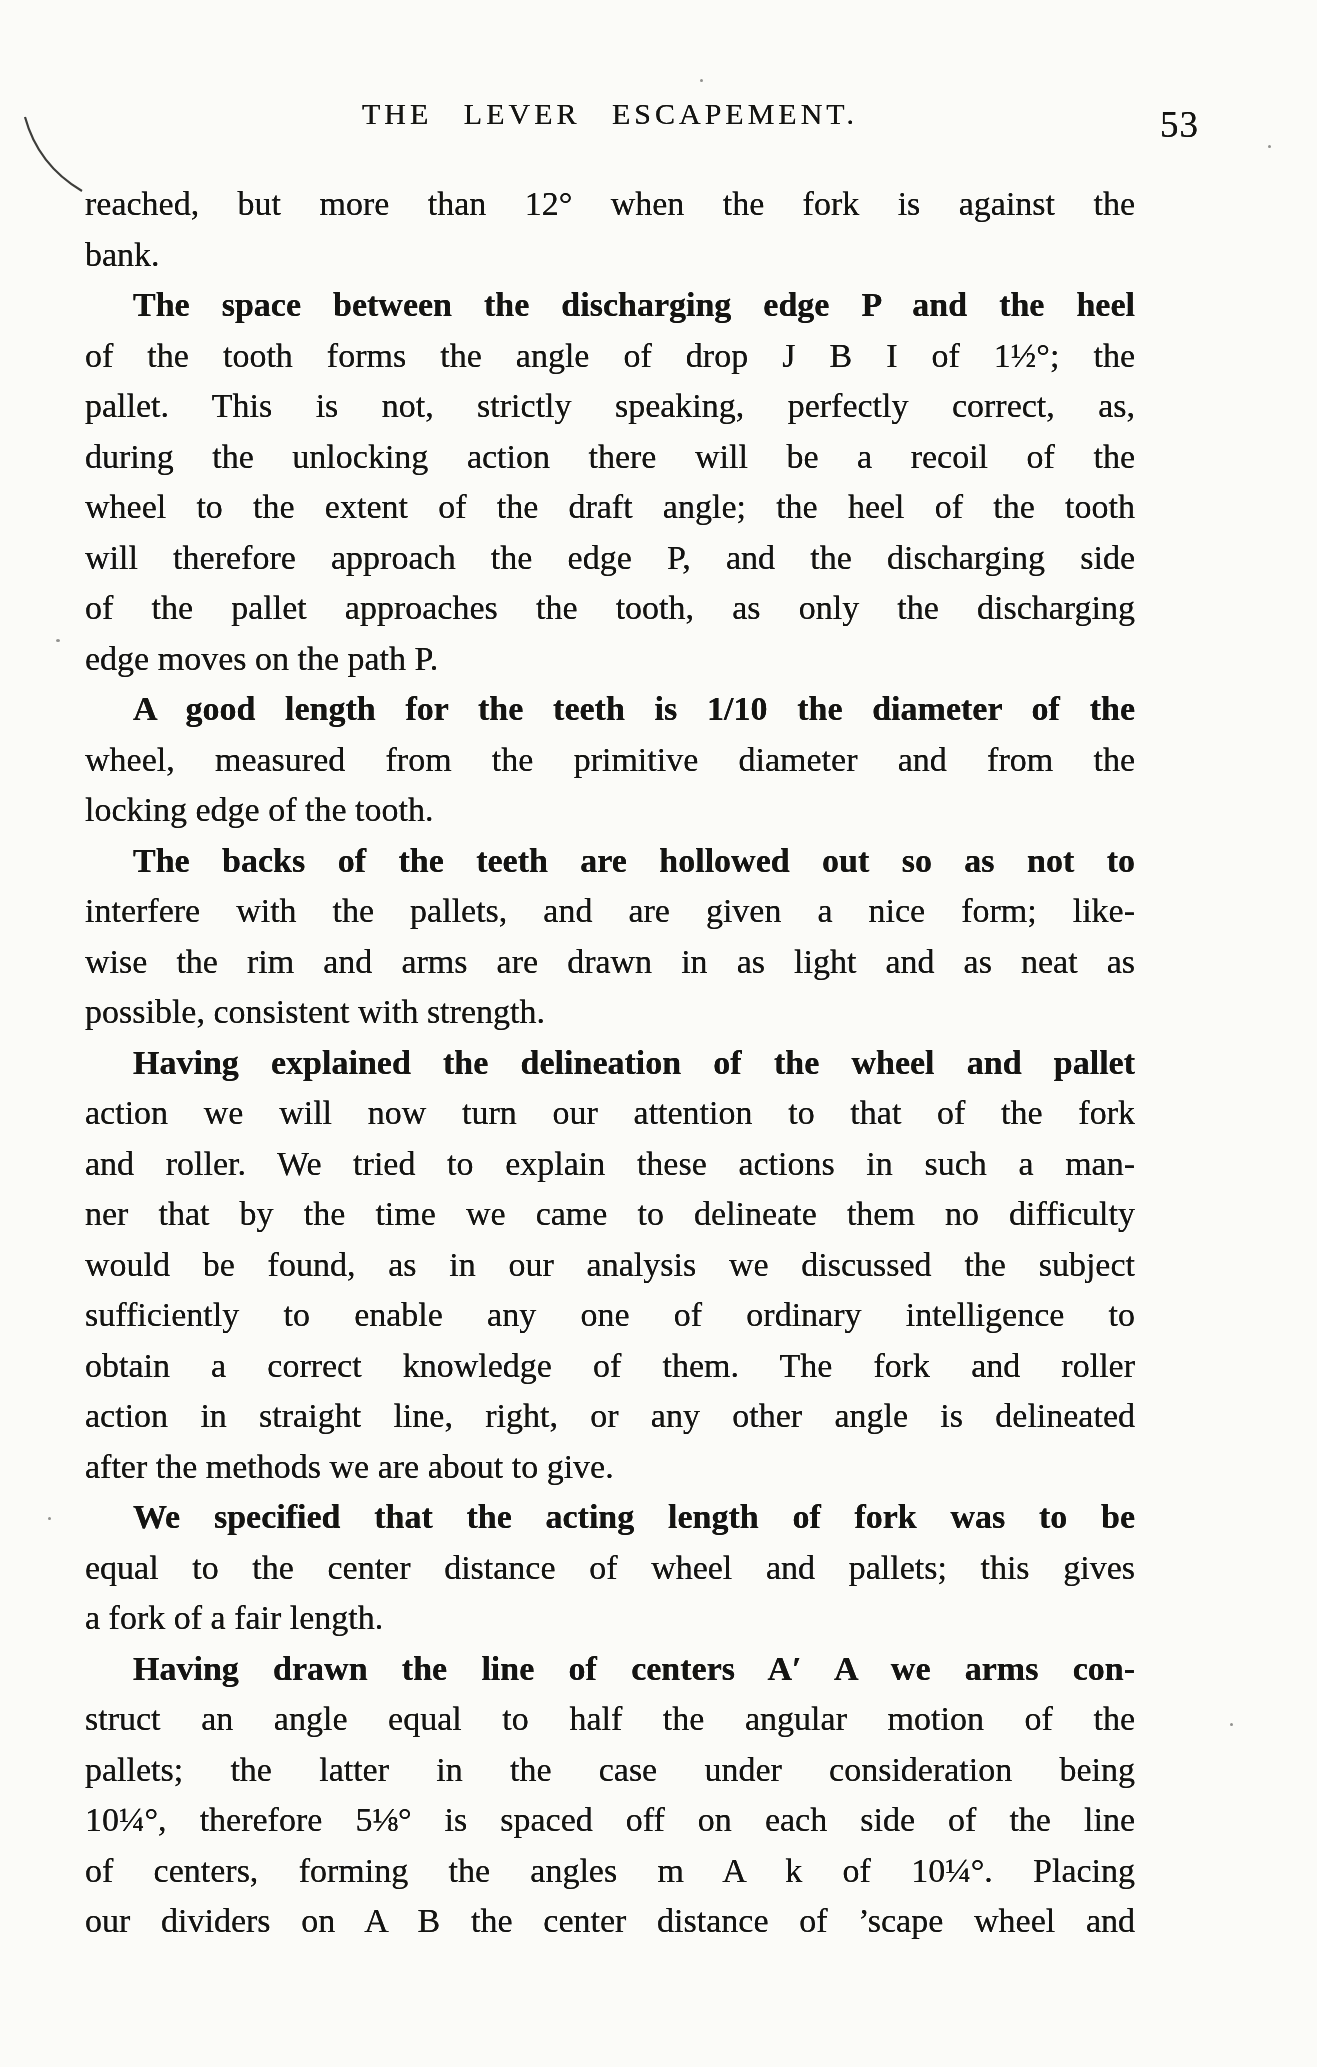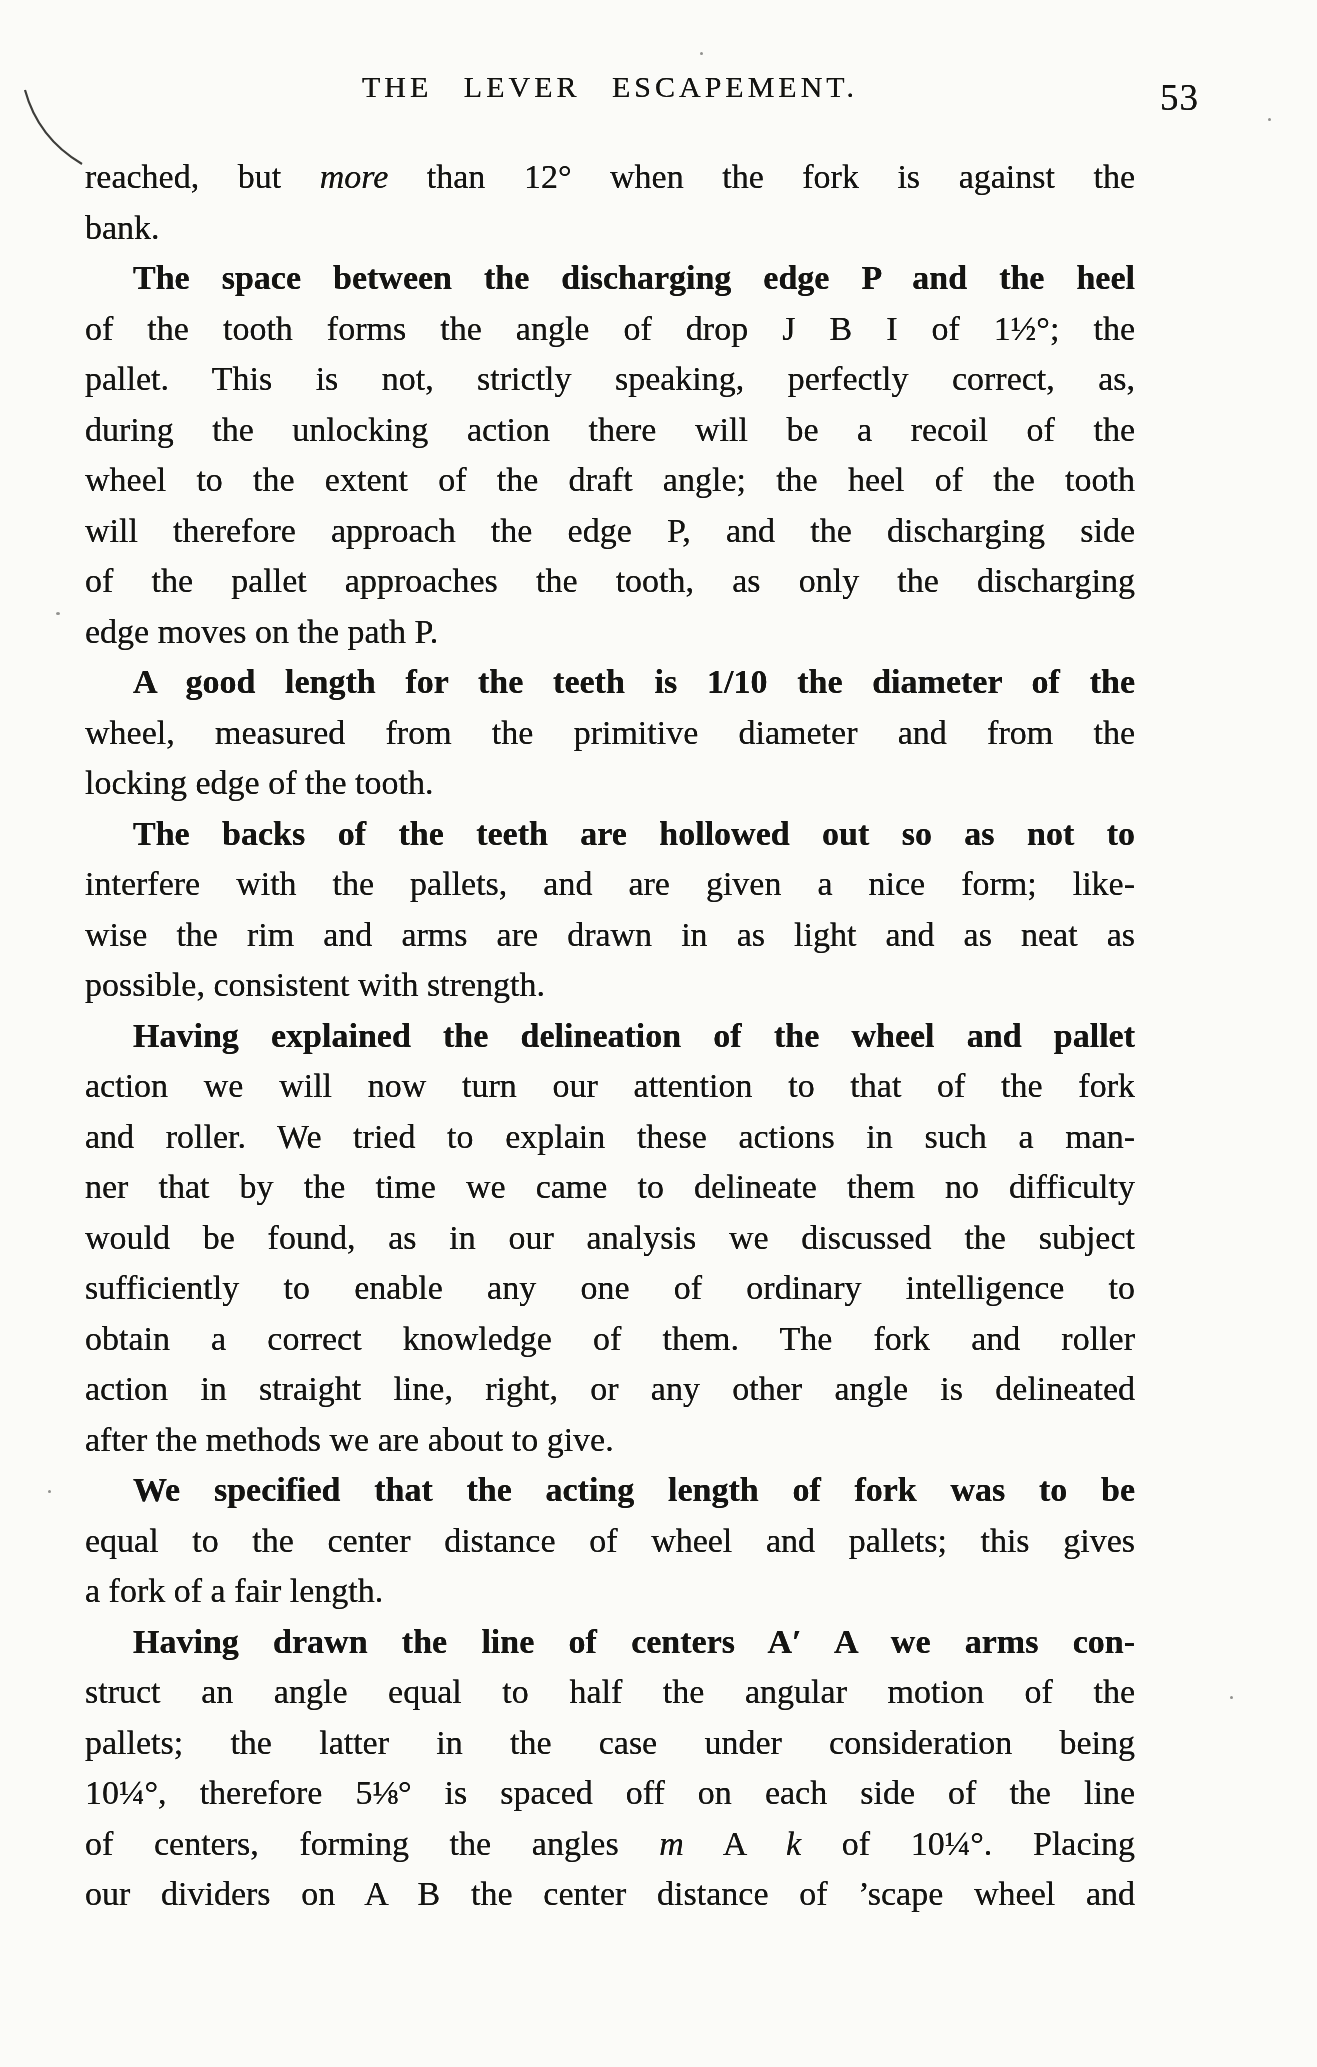--- a/index.html
+++ b/index.html
@@ -6,20 +6,21 @@
     margin: 0; padding: 0;
     width: 1317px; height: 2067px;
     overflow: hidden;
     background: #fbfbf8;
   }
   .page {
     position: relative;
     width: 1317px; height: 1583px;
     font-family: "Liberation Serif", "DejaVu Serif", serif;
     color: #141412;
+    margin-top: 27px;
   }
   .header-row {
     position: absolute;
     top: 70px; left: 85px; width: 1050px;
     text-align: center;
     font-size: 30px;
     letter-spacing: 4px;
     word-spacing: 20px;
     white-space: nowrap;
     text-shadow: 0 0 0.4px currentColor;
@@ -42,21 +43,21 @@
   .line {
     text-align: justify;
     text-align-last: justify;
     white-space: normal;
   }
   .line.rag {
     text-align: left;
     text-align-last: left;
   }
   .line.ind { text-indent: 48px; font-weight: bold; }
-  .it { font-style: italic; }
+  .it { }
   .scan-mark {
     position: absolute;
     top: 0; left: 0;
     pointer-events: none;
   }
   .speck {
     position: absolute;
     background: #3a3a38;
     border-radius: 50%;
     opacity: 0.55;

